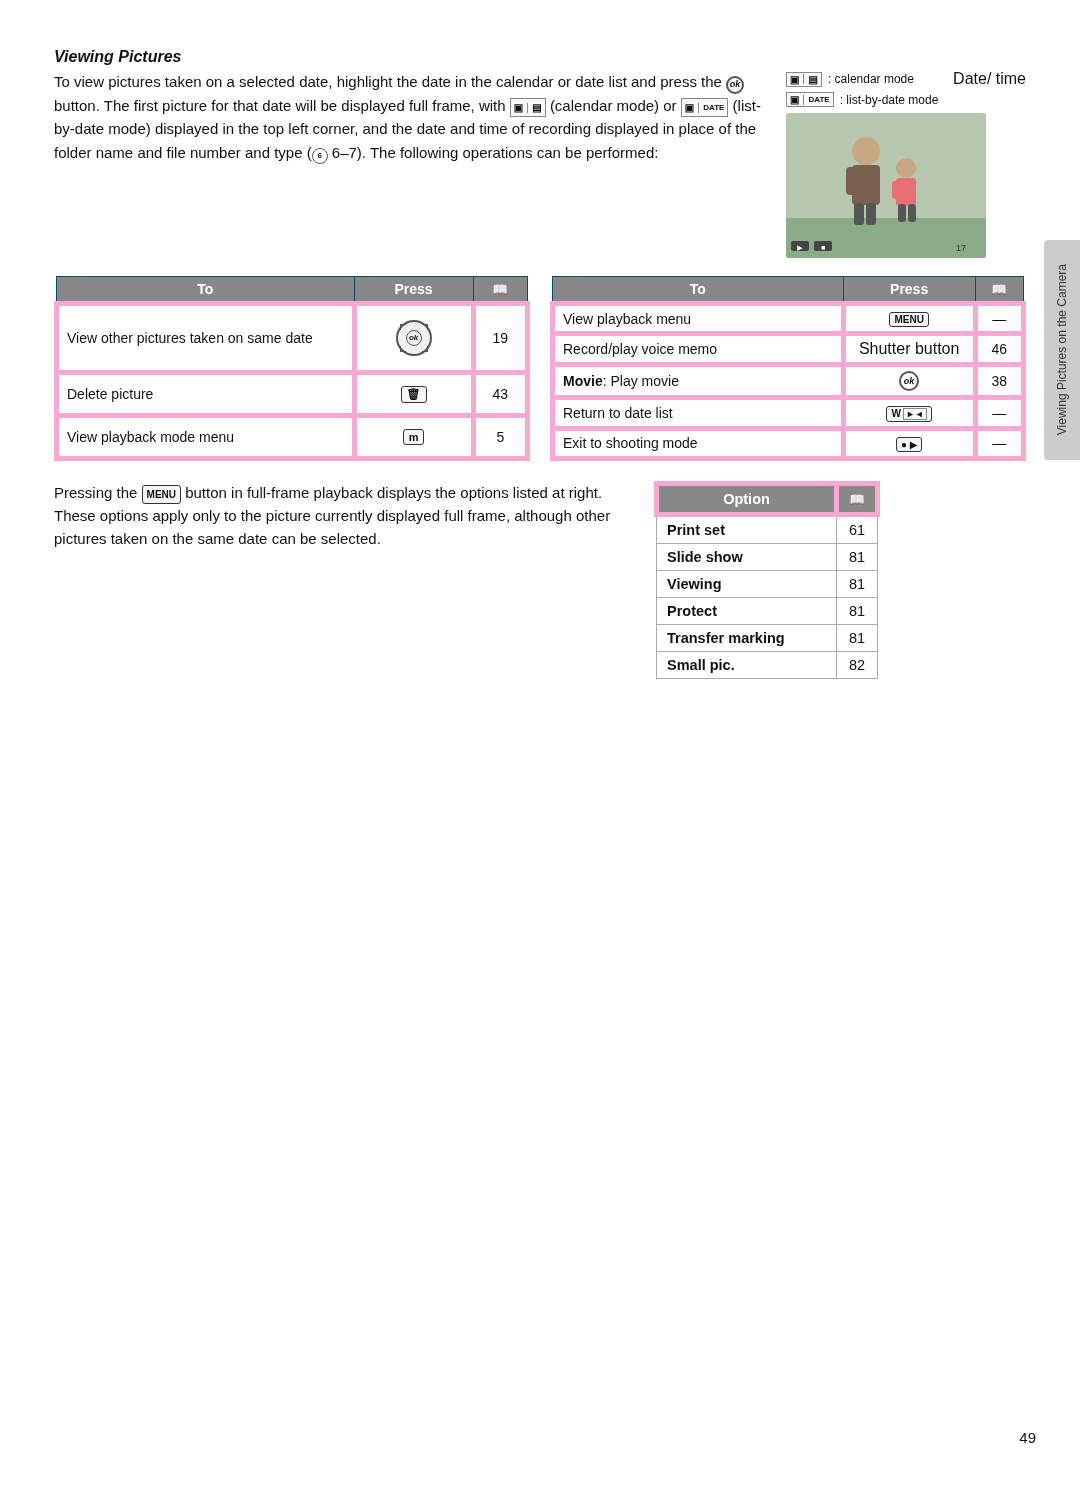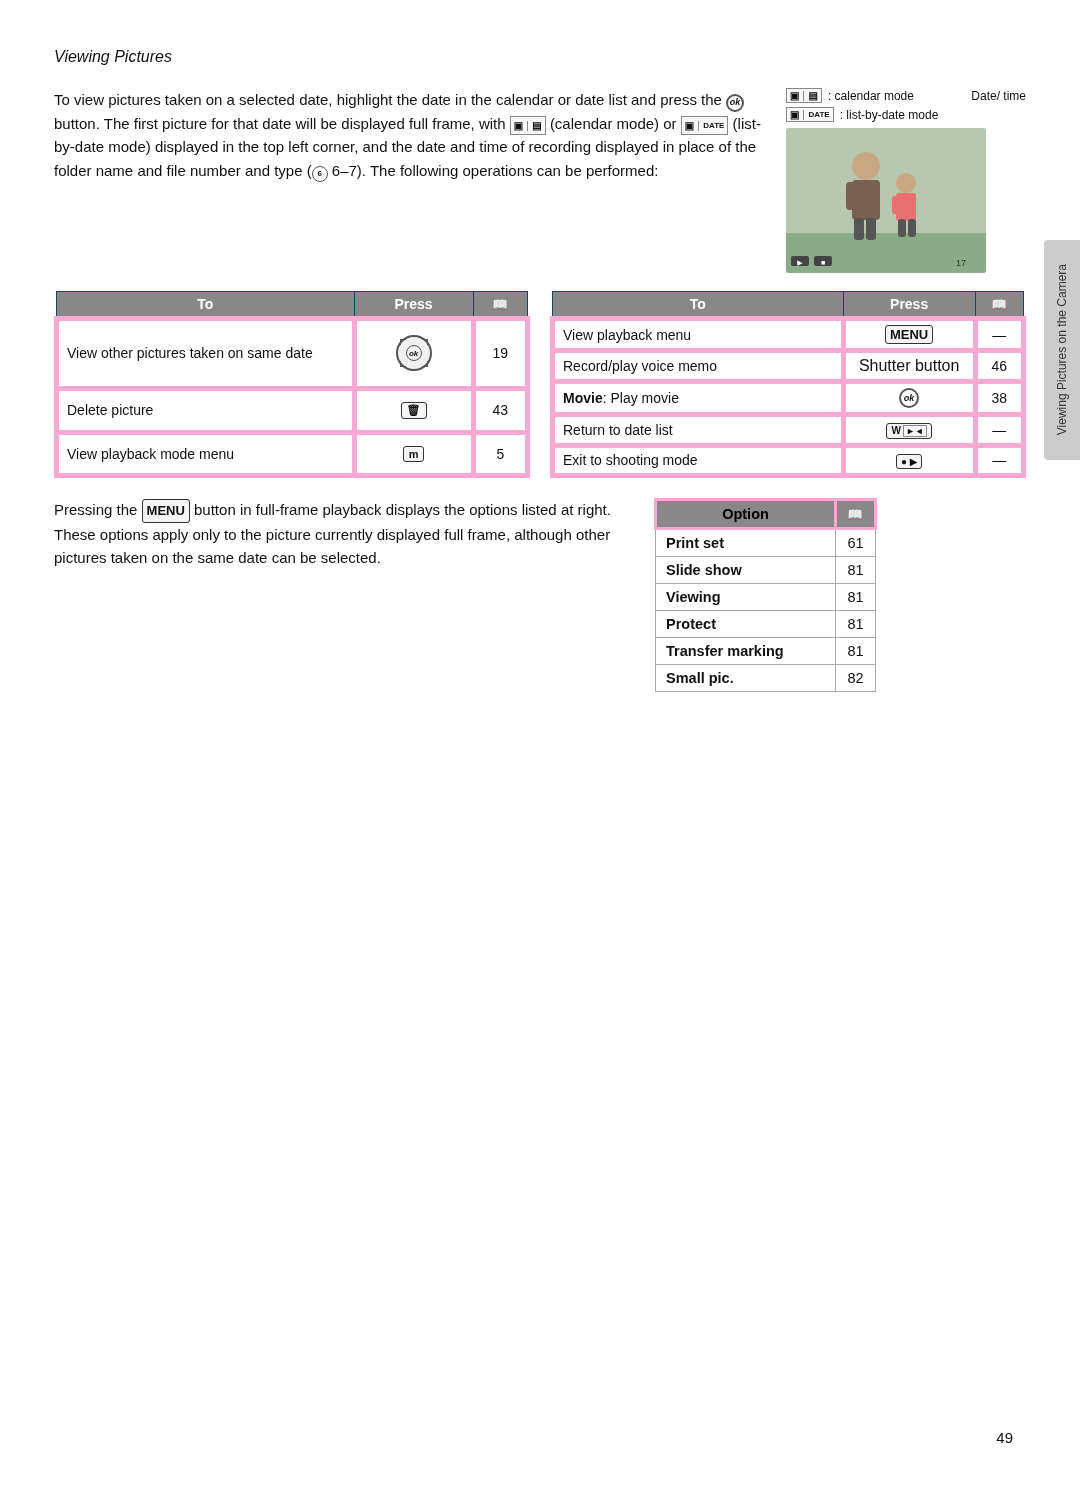--- a/index.html
+++ b/index.html
@@ -11,23 +11,23 @@
       font-size: 15px;
       color: #111;
       position: relative;
     }
     .page-container {
       padding: 48px 54px 48px 54px;
       max-width: 1080px;
     }
     .section-title {
       font-style: italic;
-      font-weight: normal;
+      font-weight: bold;
       font-size: 16px;
-      margin-bottom: 22px;
+      margin-bottom: 4px;
     }
     .intro-area {
       display: flex;
       gap: 20px;
       margin-bottom: 18px;
     }
     .intro-text {
       flex: 1;
       font-size: 15px;
       line-height: 1.55;
@@ -145,21 +145,21 @@
       height: 22px;
       font-size: 9px;
       font-weight: bold;
       font-style: italic;
     }
     .menu-btn {
       display: inline-block;
       border: 1.5px solid #333;
       border-radius: 3px;
       padding: 1px 4px;
-      font-size: 13px;
+      font-size: 10px;
       font-weight: bold;
       background: #f5f5f5;
     }
     .body-text {
       font-size: 15px;
       line-height: 1.55;
       margin-bottom: 16px;
       max-width: 580px;
     }
     
@@ -168,24 +168,24 @@
       gap: 20px;
       margin-top: 0;
     }
     .options-table {
       border-collapse: collapse;
       font-size: 14.5px;
       min-width: 220px;
     }
     .options-table th {
       background: #888;
-      color: #000000;
+      color: #ffffff;
       padding: 5px 10px;
       text-align: center;
-      border: 3px solid #f9a8d4;
+      border: 5px solid #f9a8d4;
       font-weight: bold;
     }
     .options-table td {
       border: 1px solid #aaa;
       padding: 5px 10px;
       vertical-align: middle;
     }
     .options-table td.num {
       text-align: center;
     }
@@ -194,21 +194,21 @@
       text-orientation: mixed;
       transform: rotate(180deg);
       font-size: 12px;
       color: #333;
       white-space: nowrap;
     }
     
     .page-number {
       position: absolute;
       bottom: 40px;
-      right: 67px;
+      right: 44px;
       font-size: 15px;
     }
     .enhance-icon {
       display: inline-flex;
       align-items: center;
       justify-content: center;
       border: 1.5px solid #333;
       border-radius: 3px;
       width: 22px;
       height: 22px;
@@ -254,21 +254,21 @@
       <span class="icon-box">▣<span class="inner-sep"></span><span style="font-size:8px;font-weight:bold;">DATE</span></span>
       <span> </span><span>(list-by-date mode) displayed in the top left corner, and the date and time of recording displayed in place of the folder name and file number and type</span>
       <span> (</span><span style="display:inline-flex;align-items:center;justify-content:center;width:16px;height:16px;border:1.5px solid #555;border-radius:50%;font-size:8px;font-weight:bold;">6</span><span> </span><span>6–7). The following operations can be performed:</span>
     </div>
 
     <div class="camera-image-area">
       <div class="camera-labels">
         <div class="camera-label-row">
           <span class="icon-box">▣<span class="inner-sep"></span>▤</span>
           <span style="font-size:12px;">: calendar mode</span>
-          <span style="font-size:12px;margin-left:auto;">Date/ time</span>
+          <span style="font-size:16px;margin-left:auto;">Date/ time</span>
         </div>
         <div class="camera-label-row">
           <span class="icon-box">▣<span class="inner-sep"></span><span style="font-size:8px;font-weight:bold;">DATE</span></span>
           <span style="font-size:12px;">: list-by-date mode</span>
         </div>
       </div>
 
       <div class="camera-screen">
         <div class="screen-header">
           <div style="display:flex;gap:2px;">

